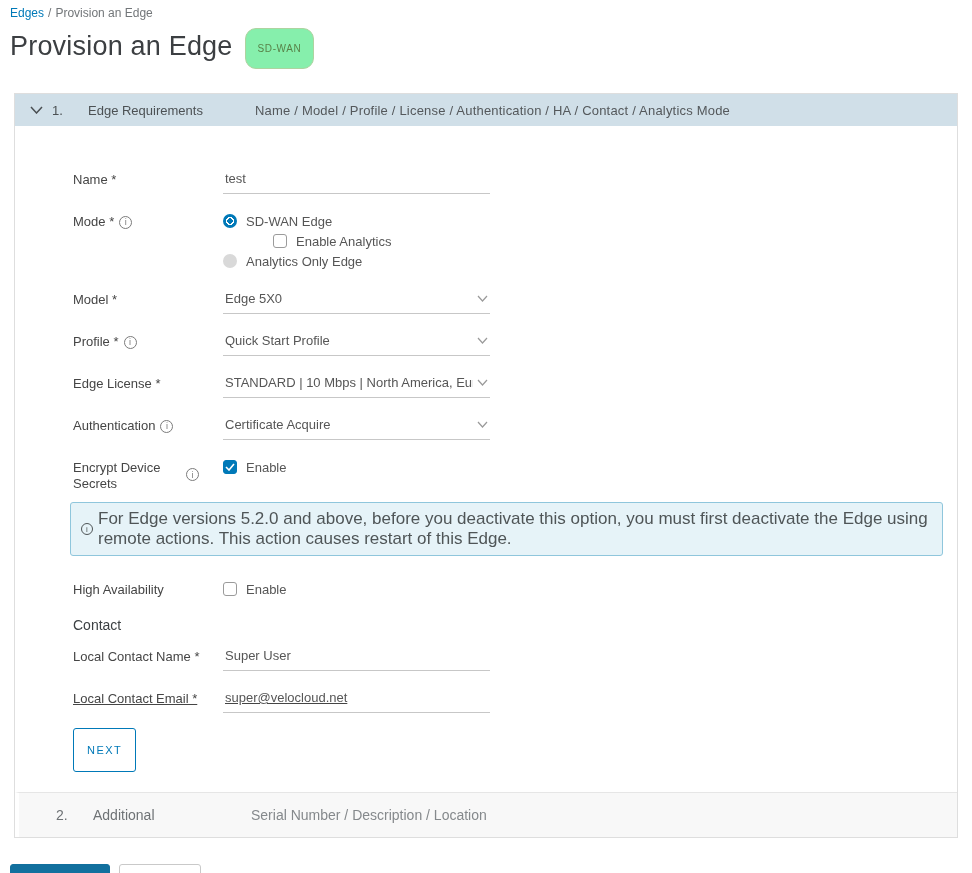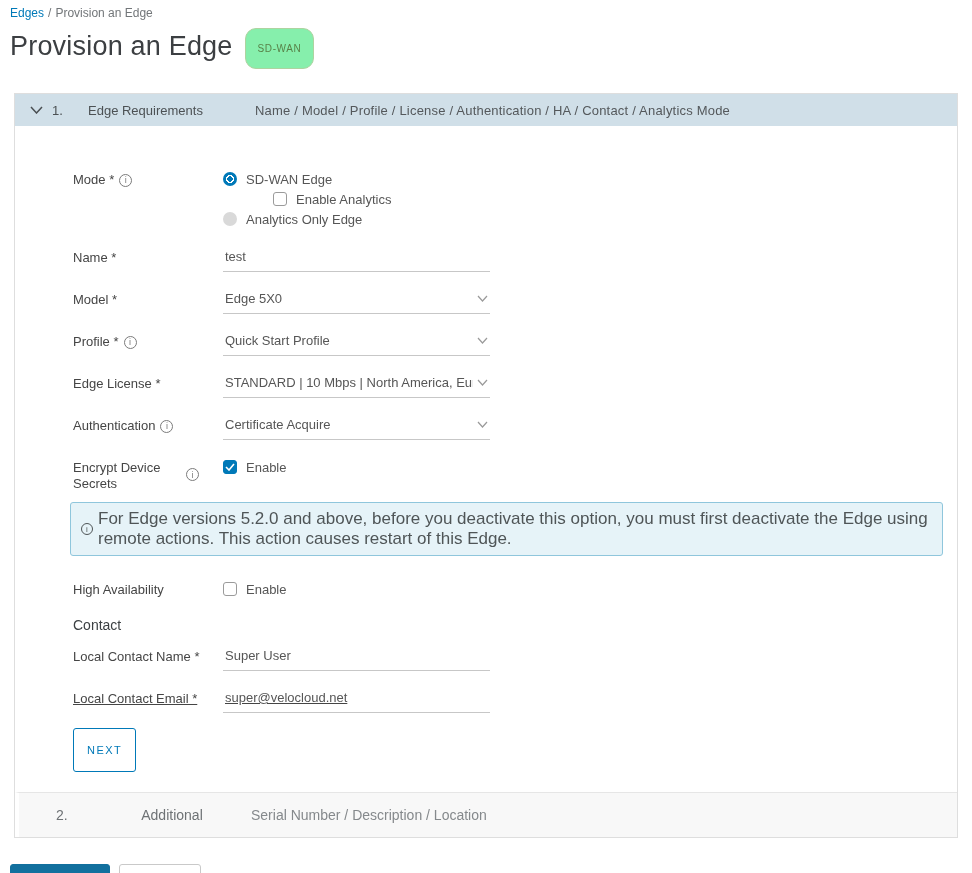--- a/index.html
+++ b/index.html
@@ -35,21 +35,21 @@
   .acc-title { margin-left: 10px; width: 167px; }
   .acc-subtitle { color: #54585b; letter-spacing: 0.2px; }
   
   .acc-header2 {
     height: 45px; background: #f8f8f8;
     border-top: 1px solid #e6e6e6; border-left: 4px solid #ffffff;
     display: flex; align-items: center;
     font-size: 14px; color: #6e7275; cursor: pointer;
   }
   .acc-num2 { margin-left: 37px; width: 27px; }
-  .acc-title2 { margin-left: 10px; width: 158px; text-align: center; }
+  .acc-title2 { margin-left: 10px; width: 158px; }
   .acc-subtitle2 { color: #85898c; }
   
   .acc-body { padding: 43px 0 20px 0; background: #fff; }
   .row { display: flex; padding-left: 58px; align-items: flex-start; }
   .lbl { width: 150px; flex-shrink: 0; font-size: 13px; color: #454545; padding-top: 3px; line-height: 16px; }
   .lbl-inline { display: flex; align-items: center; }
   .info-icon {
     width: 13px; height: 13px; border: 1px solid #7b7b7b; border-radius: 50%;
     display: inline-flex; align-items: center; justify-content: center;
     font-size: 9px; color: #7b7b7b; margin-left: 5px; flex-shrink: 0;
@@ -133,20 +133,26 @@
       <svg width="13" height="8" viewBox="0 0 13 8">
           <polyline points="1,1 6.5,7 12,1" fill="none" stroke="#4a4f52" stroke-width="1.5"></polyline>
         </svg>
     </span>
     <span class="acc-num">1.</span>
     <span class="acc-title">Edge Requirements</span>
     <span class="acc-subtitle">Name / Model / Profile / License / Authentication / HA / Contact / Analytics Mode</span>
   </div>
 
   <div class="acc-body">
+
+    
+    <div class="row row-input">
+      <div class="lbl">Name *</div>
+      <input class="line-input" type="text" value="test" style="">
+    </div>
 
     
     <div class="row row-mode">
       <div class="lbl lbl-inline">
         <span>Mode *</span>
         <span class="info-icon"></span>
       </div>
       <div>
         <div class="choice-line">
           <span class="radio checked"></span>
@@ -158,26 +164,20 @@
         </div>
         <div class="choice-line">
           <span class="radio disabled"></span>
           <span>Analytics Only Edge</span>
         </div>
       </div>
     </div>
 
     
     <div class="row row-input">
-      <div class="lbl">Name *</div>
-      <input class="line-input" type="text" value="test" style="">
-    </div>
-
-    
-    <div class="row row-input">
       <div class="lbl">Model *</div>
       <div class="select-field">
         <span class="select-text">Edge 5X0</span>
         <svg width="11" height="7" viewBox="0 0 11 7">
             <polyline points="1,1 5.5,6 10,1" fill="none" stroke="#9a9a9a" stroke-width="1.2"></polyline>
           </svg>
       </div>
     </div>
 
     

